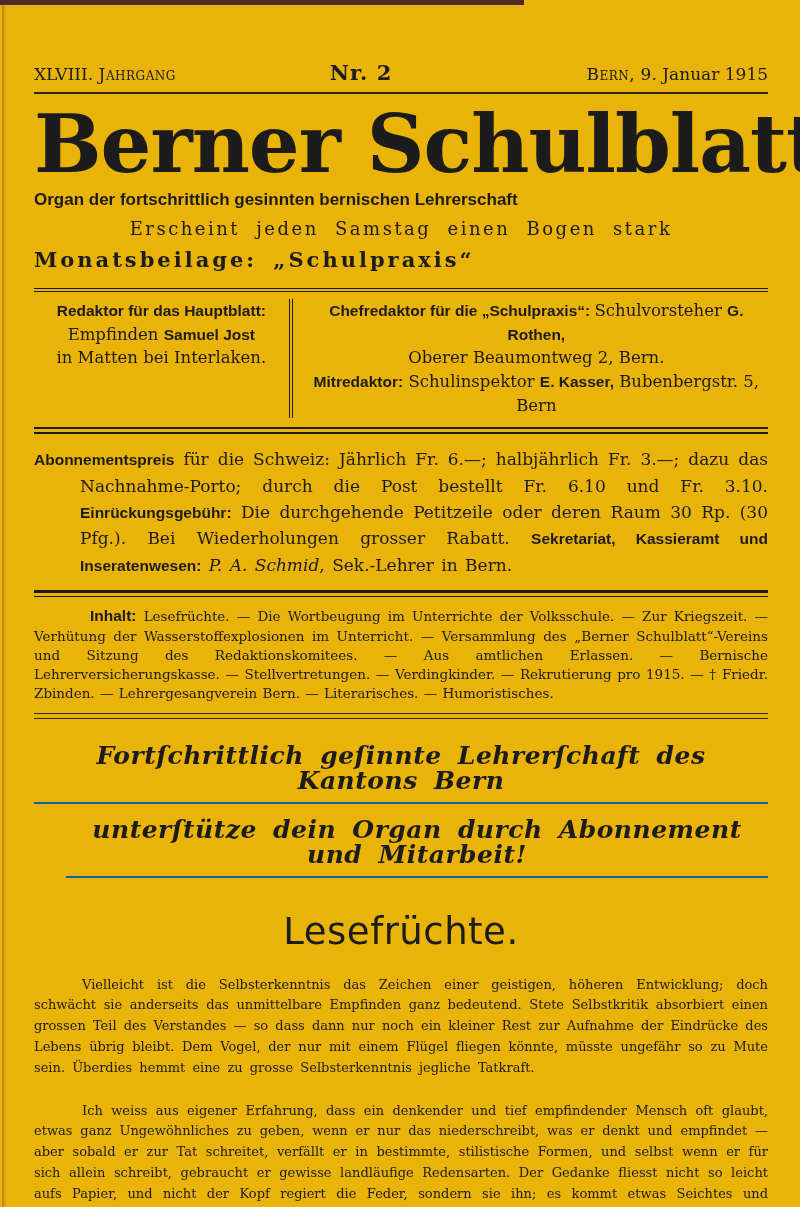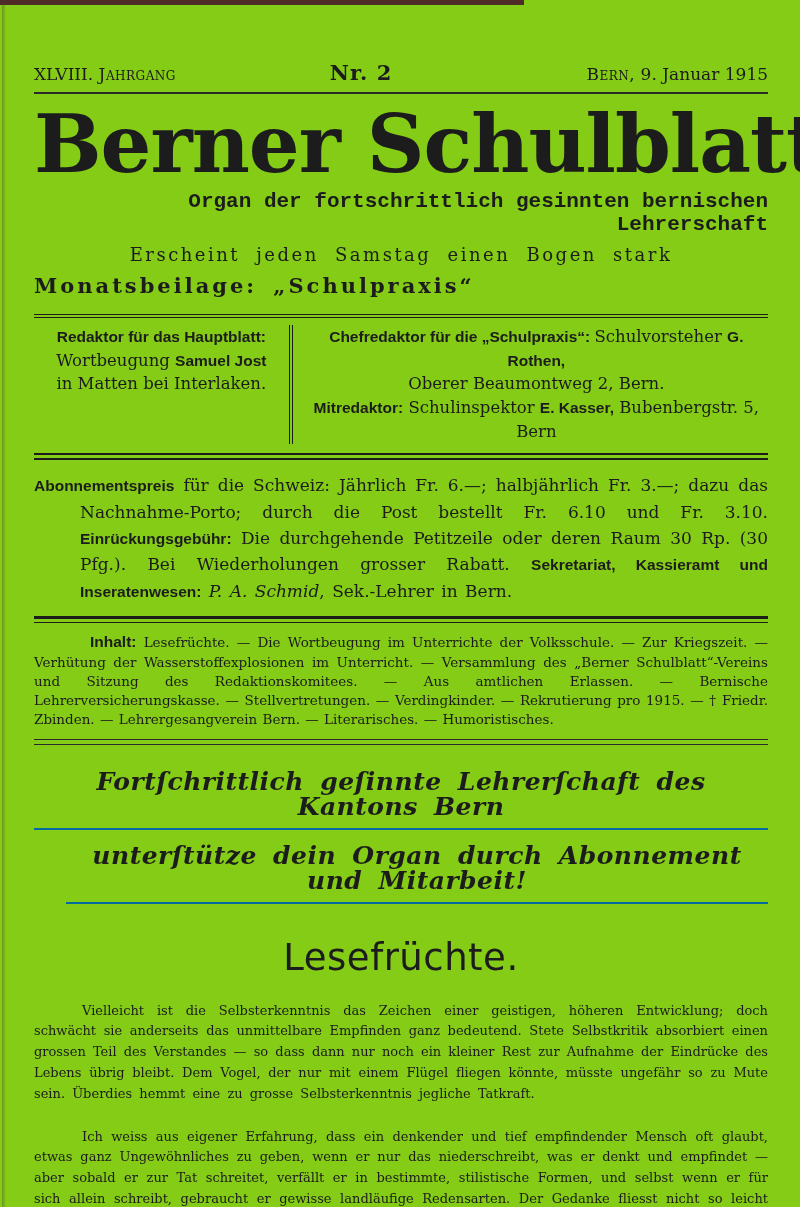--- a/index.html
+++ b/index.html
@@ -1,21 +1,21 @@
 <!DOCTYPE html>
 <html lang="de"><head>
 <meta charset="utf-8">
 <style>
   html,body{margin:0;padding:0;}
   body{background:#d8d7d4;}
   .page{
     position:relative;
     width:800px;height:1207px;
     margin:0 auto;
-    background:#84cc16;
+    background:#eab308;
     color:#1c1c1c;
     overflow:hidden;
     font-family:"DejaVu Serif", serif;
   }
   .top-stripe{position:absolute;top:0;left:0;width:524px;height:5px;}
   .left-shadow{position:absolute;top:0;left:2px;width:4px;height:100%;
     background:linear-gradient(to right, rgba(70,55,48,.38), rgba(70,55,48,0));}
   .content{padding:60px 32px 0 34px;}
 
   
@@ -25,22 +25,22 @@
   .issue-line .dat{flex:1;text-align:right;}
   .sc{font-variant:small-caps;letter-spacing:.5px;}
   .header-rule{border:0;border-top:2px solid #2a2a2a;margin:7px 0 0;}
 
   
   .masthead-title{
     font-size:80px;font-weight:bold;line-height:1.02;
     text-align:center;margin:10px 0 4px;letter-spacing:-1px;
     font-family:"DejaVu Serif", serif;white-space:nowrap;
   }
-  .organ{font-family:Liberation Mono, monospace;font-weight:bold;
-    font-size:21px;text-align:right;margin-top:2px;}
+  .organ{font-family:Liberation Sans, sans-serif;font-weight:bold;
+    font-size:17px;text-align:left;margin-top:2px;}
   .schedule{font-size:18px;text-align:center;letter-spacing:2.5px;word-spacing:8px;margin-top:8px;}
   .supplement{font-size:21px;font-weight:bold;
     letter-spacing:3px;word-spacing:6px;margin-top:8px;}
 
   
   .editor-box{
     margin-top:16px;
     border-top:4px double #1c1c1c;
     border-bottom:7px double #1c1c1c;
     display:flex;align-items:stretch;
@@ -108,21 +108,21 @@
     <hr class="header-rule">
 
     <div class="masthead-title">Berner Schulblatt</div>
     <div class="organ">Organ der fortschrittlich gesinnten bernischen Lehrerschaft</div>
     <div class="schedule">Erscheint jeden Samstag einen Bogen stark</div>
     <div class="supplement">Monatsbeilage: „Schulpraxis“</div>
 
     <div class="editor-box">
       <div class="col col-left">
         <span class="blab">Redaktor für das Hauptblatt:</span><br>
-        <span>Wortbeugung </span><span class="blab">Samuel Jost</span><br>
+        <span>Empfinden </span><span class="blab">Samuel Jost</span><br>
         <span>in Matten bei Interlaken.</span>
       </div>
       <div class="col col-right">
         <span class="blab">Chefredaktor für die „Schulpraxis“: </span><span>Schulvorsteher </span><span class="blab">G. Rothen,</span><br>
         <span>Oberer Beaumontweg 2, Bern.</span><br>
         <span class="blab">Mitredaktor:</span><span> Schulinspektor </span><span class="blab">E. Kasser,</span><span> Bubenbergstr. 5, Bern</span>
       </div>
     </div>
 
     <div class="subscription">

